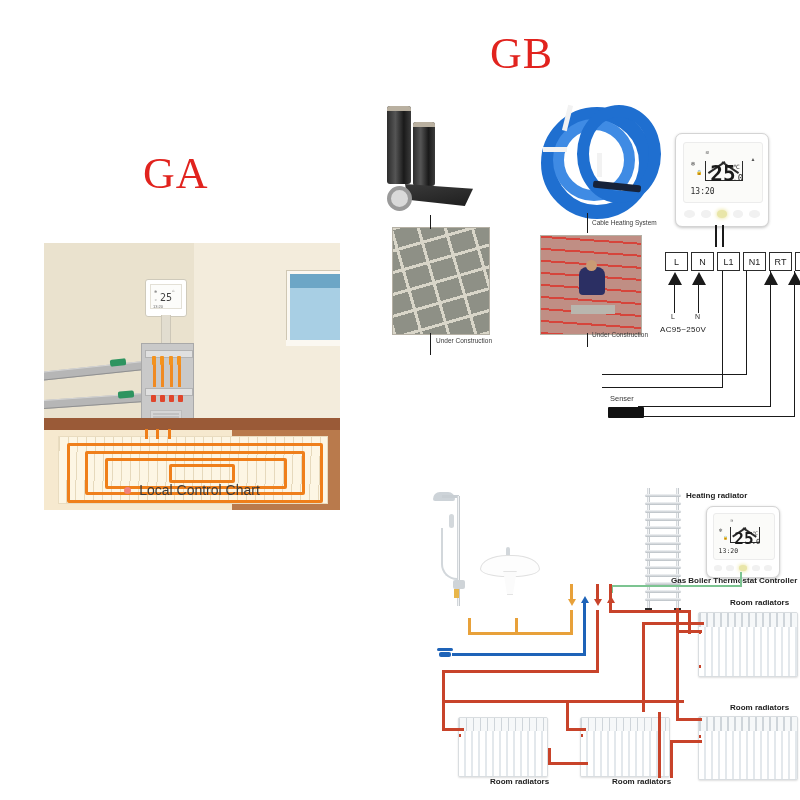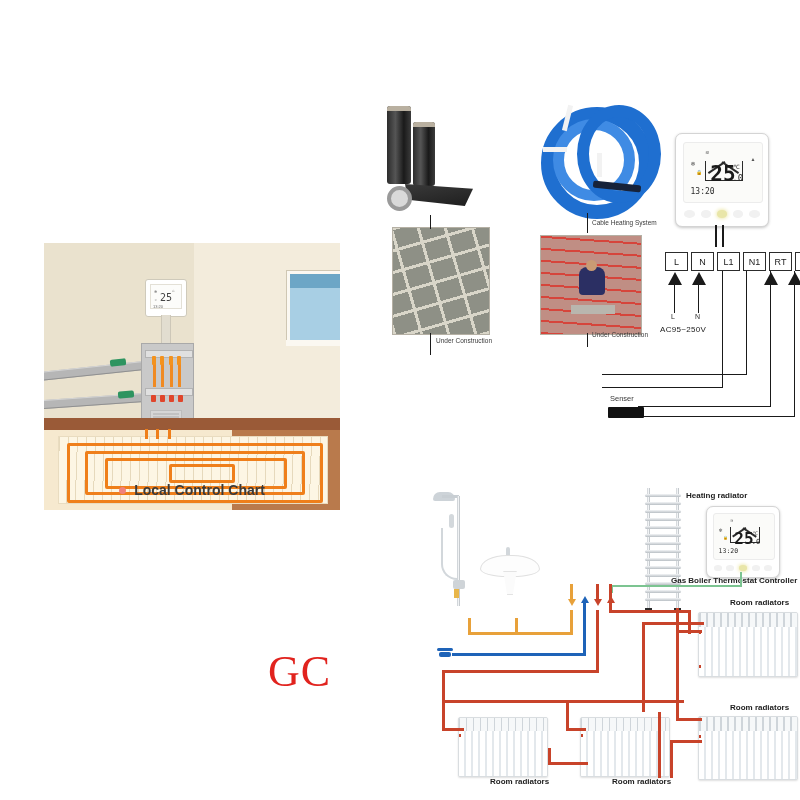--- a/index.html
+++ b/index.html
@@ -59,21 +59,21 @@
   
   .ga-floor{position:absolute;left:0;top:175px;width:296px;height:92px;background:#f6e9cf;}
   .ga-floor-strip{position:absolute;left:0;top:175px;width:296px;height:12px;background:#9a5a37;}
   .ga-tile{position:absolute;left:188px;top:187px;width:108px;height:80px;background:#b97a4c;}
   .ga-mat{position:absolute;left:14px;top:193px;width:268px;height:66px;background:#fdf6e4;border:1px solid #e9dcc0;}
   .ga-hatch{position:absolute;inset:0;
     background:repeating-linear-gradient(92deg,#e6d9bc 0 1px,transparent 1px 9px);}
   .ga-coil{position:absolute;border:3px solid #ef7f1a;border-radius:2px;}
   .ga-cap{position:absolute;left:38px;top:238px;width:220px;font-size:14px;color:#3a3a3a;text-align:center;}
   .ga-cap .dot{display:inline-block;width:7px;height:7px;border-radius:50%;background:#f0827c;vertical-align:middle;margin-right:8px;}
-  .ga-cap span.t{vertical-align:middle;font-weight:bold;}
+  .ga-cap span.t{vertical-align:middle;}
 
   
   #panel-gb{left:370px;top:95px;width:420px;height:350px;}
 
   
   .gb-film{position:absolute;left:5px;top:5px;width:120px;height:120px;}
   .roll{position:absolute;background:linear-gradient(90deg,#2c2c2c 0%,#555 35%,#1a1a1a 70%,#3b3b3b 100%);border-radius:3px;}
   .roll .cap{position:absolute;left:0;right:0;top:0;height:5px;background:#b9b0a0;border-radius:3px 3px 0 0;}
   .film-sheet{position:absolute;background:linear-gradient(170deg,#3a3a3a,#1e1e1e);}
   .film-core{position:absolute;width:17px;height:17px;border-radius:50%;background:#d9d9d9;border:4px solid #9a9a9a;}
@@ -182,21 +182,22 @@
   .arw-dn-red{border-left:4px solid transparent;border-right:4px solid transparent;border-top:7px solid #c8432a;}
   .arw-up-red{border-left:4px solid transparent;border-right:4px solid transparent;border-bottom:7px solid #c8432a;}
   .arw-dn-or{border-left:4px solid transparent;border-right:4px solid transparent;border-top:7px solid #e8a13a;}
   .arw-up-bl{border-left:4px solid transparent;border-right:4px solid transparent;border-bottom:7px solid #1e63b8;}
 </style>
 </head>
 <body>
 
 <div class="stage">
 
-  <div class="abs glabel" id="label-gc">GC</div>
+  <div class="abs glabel" id="label-ga">GA</div>
+  <div class="abs glabel" id="label-gb">GB</div>
 
   <div class="abs" id="panel-ga">
 
     <div class="ga-wall"></div>
     <div class="ga-wall-left"></div>
     <div class="ga-wall-right"></div>
 
     <div class="ga-window">
       <div class="blind"></div>
       <div class="sill"></div>

